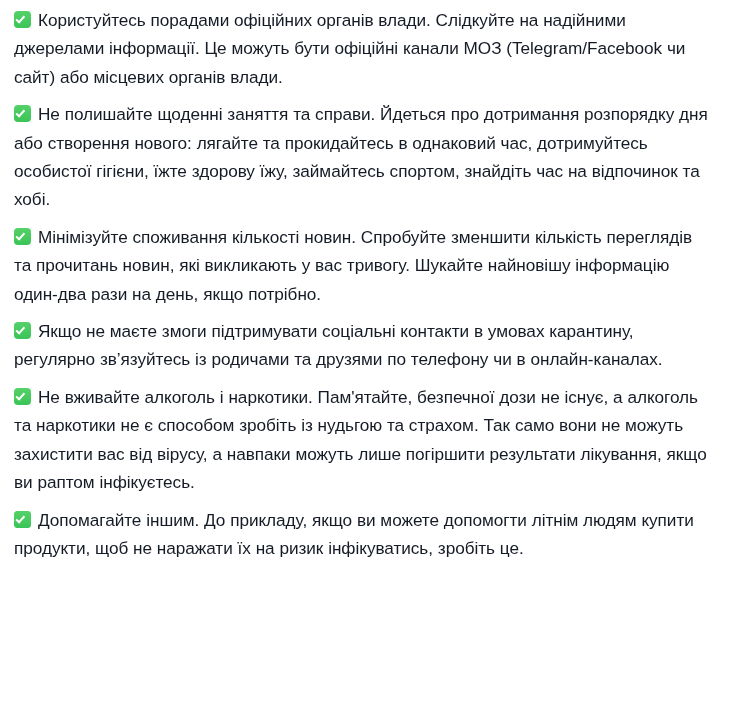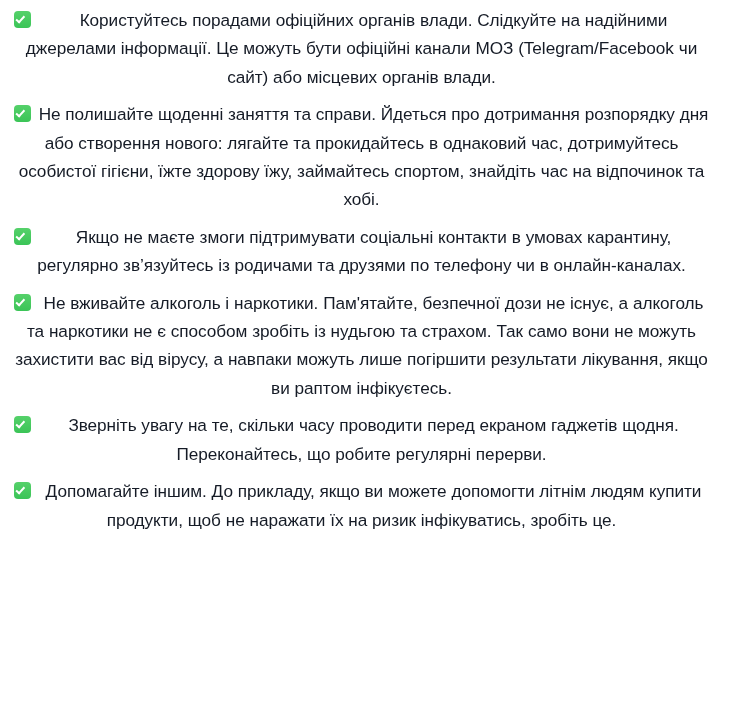--- a/index.html
+++ b/index.html
@@ -15,21 +15,20 @@
     font-family: "Liberation Sans", "DejaVu Sans", sans-serif;
     -webkit-font-smoothing: antialiased;
   }
 
   #tips-list {
     box-sizing: border-box;
     width: 731px;
     height: 715px;
     padding: 6px 22px 0 14px;
     background: #ffffff;
-    text-align: center;
   }
 
   .tip-item {
     display: block;
     position: relative;
     color: #151b26;
     font-size: 17.2px;
     line-height: 28.4px;
     letter-spacing: -0.05px;
     margin: 0 0 9px 0;
@@ -77,31 +76,34 @@
 <div id="tips-list">
 
   <p class="tip-item">
     <span class="check-icon"></span><span class="tip-text">Користуйтесь порадами офіційних органів влади. Слідкуйте на надійними джерелами інформації. Це можуть бути офіційні канали МОЗ (Telegram/Facebook чи сайт) або місцевих органів влади.</span>
   </p>
 
   <p class="tip-item">
     <span class="check-icon"></span><span class="tip-text">Не полишайте щоденні заняття та справи. Йдеться про дотримання розпорядку дня або створення нового: лягайте та прокидайтесь в однаковий час, дотримуйтесь особистої гігієни, їжте здорову їжу, займайтесь спортом, знайдіть час на відпочинок та хобі.</span>
   </p>
 
+  <p class="tip-item">
+    <span class="check-icon"></span><span class="tip-text">Мінімізуйте споживання кількості новин. Спробуйте зменшити кількість переглядів та прочитань новин, які викликають у вас тривогу. Шукайте найновішу інформацію один-два рази на день, якщо потрібно.</span>
+  </p>
 
   <p class="tip-item">
     <span class="check-icon"></span><span class="tip-text">Якщо не маєте змоги підтримувати соціальні контакти в умовах карантину, регулярно зв’язуйтесь із родичами та друзями по телефону чи в онлайн-каналах.</span>
   </p>
 
   <p class="tip-item">
     <span class="check-icon"></span><span class="tip-text">Не вживайте алкоголь і наркотики. Пам'ятайте, безпечної дози не існує, а алкоголь та наркотики не є способом зробіть із нудьгою та страхом. Так само вони не можуть захистити вас від вірусу, а навпаки можуть лише погіршити результати лікування, якщо ви раптом інфікуєтесь.</span>
   </p>
 
   <p class="tip-item">
-    <span class="check-icon"></span><span class="tip-text">Зверніть увагу на те, скільки часу проводити перед екраном гаджетів щодня. Переконайтесь, що робите регулярні перерви.</span>
+    <span class="check-icon"></span>
   </p>
 
 
 
   <p class="tip-item">
     <span class="check-icon"></span><span class="tip-text">Допомагайте іншим. До прикладу, якщо ви можете допомогти літнім людям купити продукти, щоб не наражати їх на ризик інфікуватись, зробіть це.</span>
   </p>
 
 </div>
 

